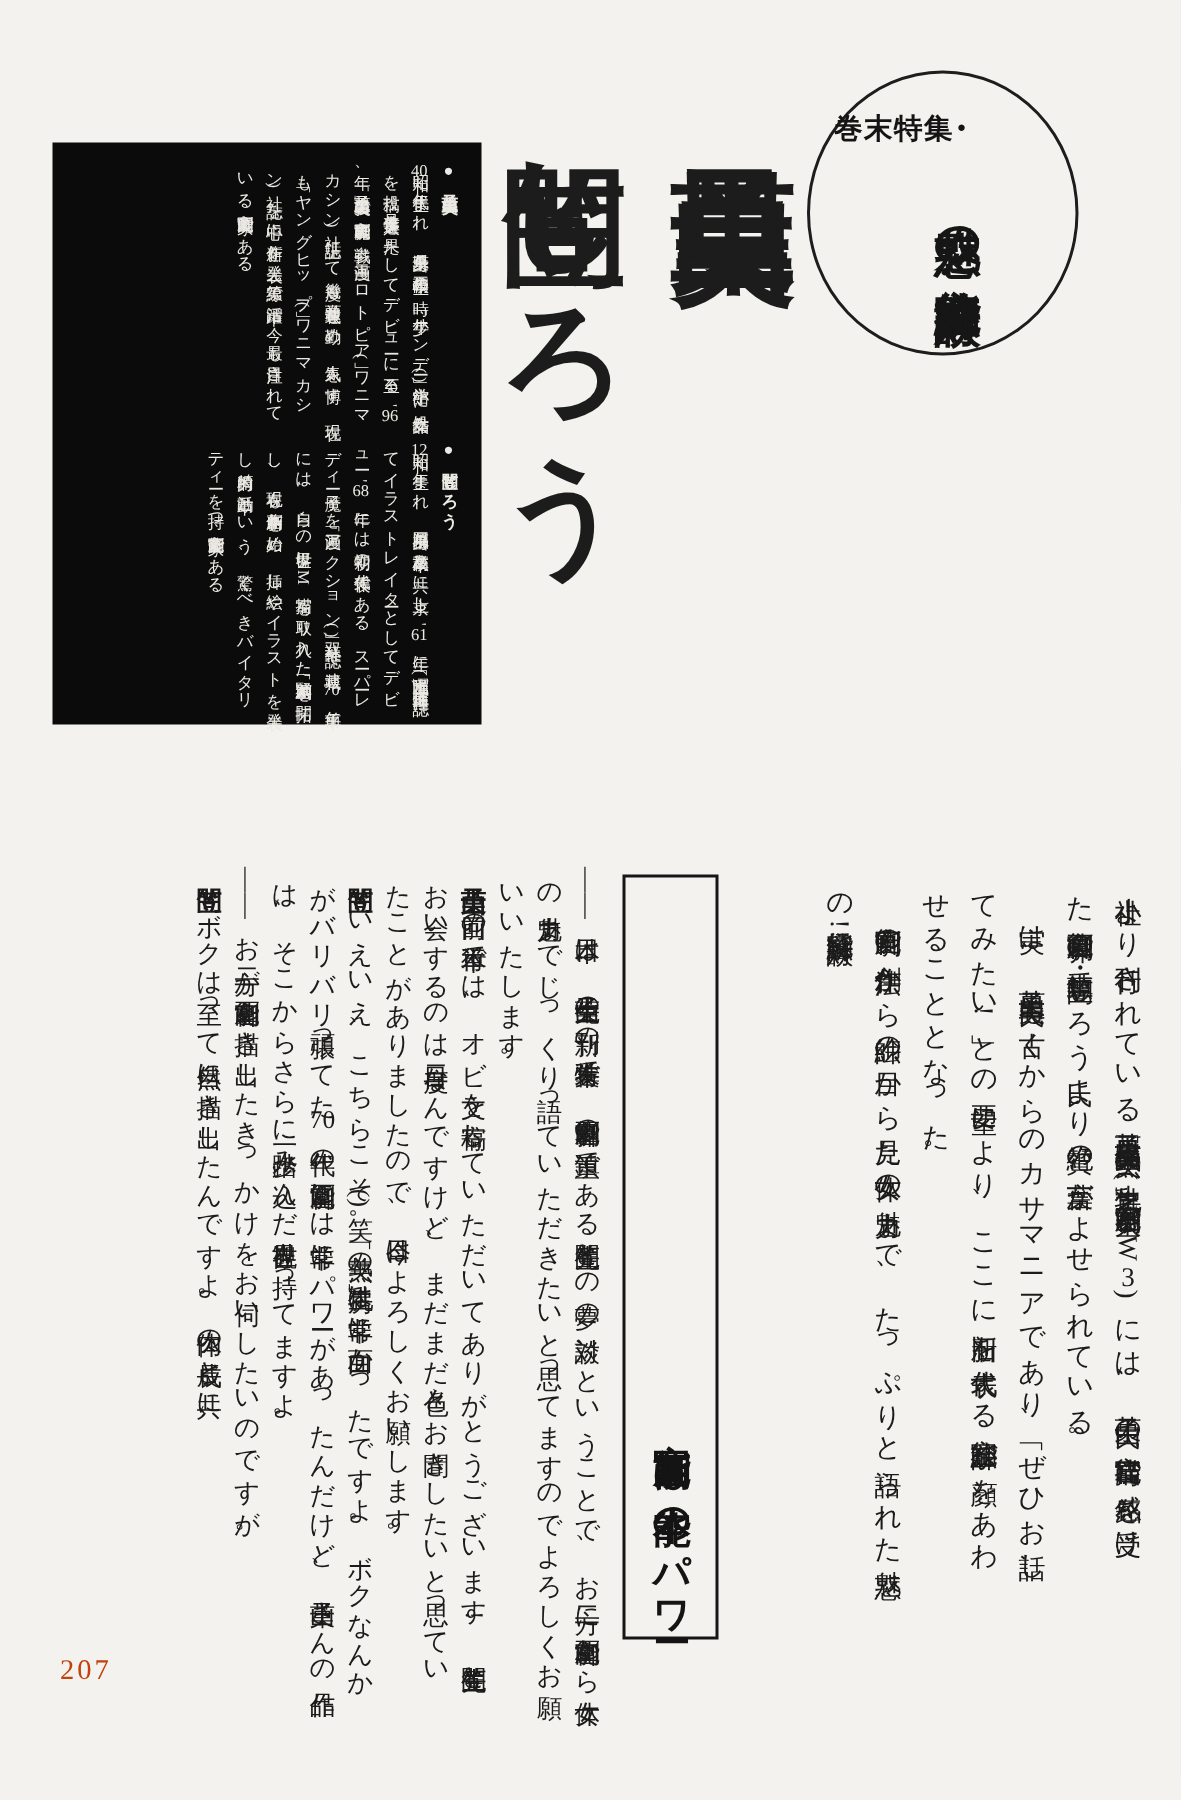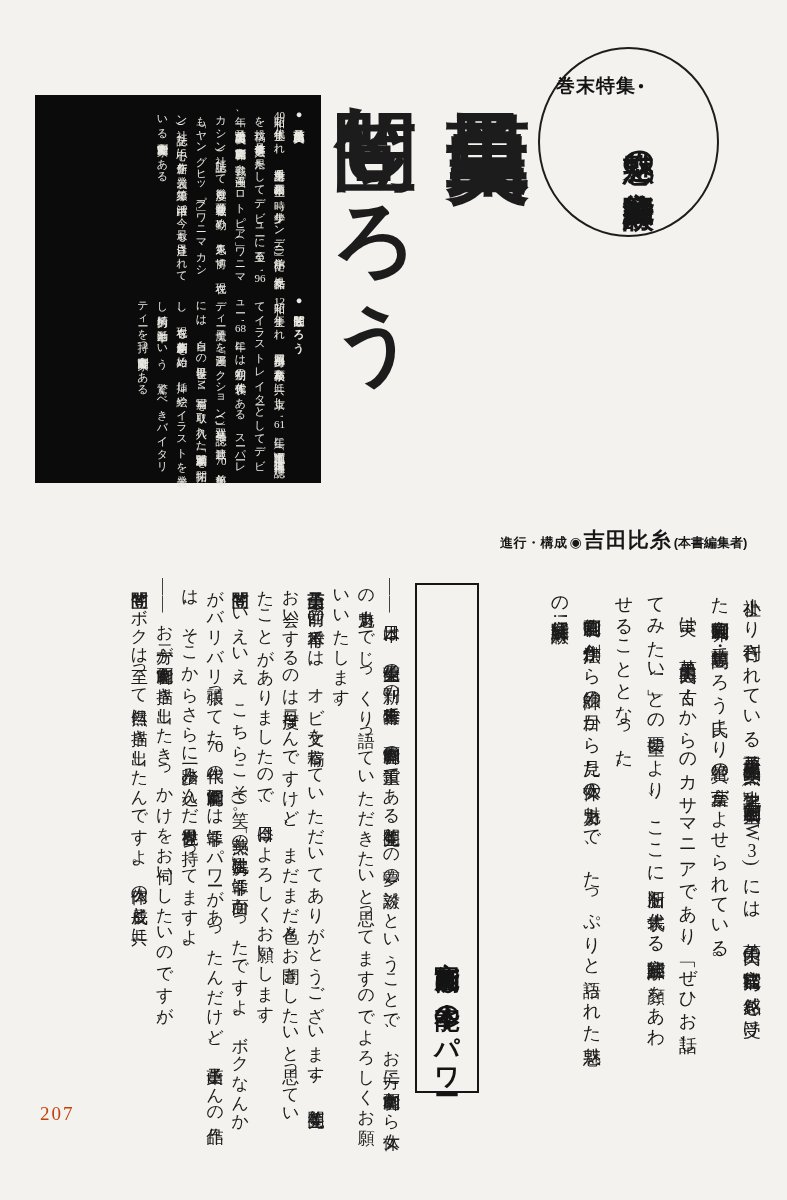--- a/index.html
+++ b/index.html
@@ -125,26 +125,20 @@
 
   <div class="circle"></div>
 
   <div class="kicker">
     <span>巻末特集</span>
     <span class="dot">●</span>
   </div>
 
   <div class="headline v">魅惑の官能絵師対談!</div>
 
-  <div class="credit">
-    <span class="role">進行・構成</span>
-    <span class="mark">◉</span>
-    <span class="name">吉田比糸</span>
-    <span class="note">(本書編集者)</span>
-  </div>
 
   <div class="intro v">
     <p>小社より刊行されている菓子山美里作品集「美熱の生乳房」(官能劇画大全NOW<span class="tcy">3</span>)には、菓子山氏の官能描写に感銘を受けた官能劇画界の重鎮・笠間しろう氏より絶賛の言葉がよせられている。</p>
     <p>　実は、菓子山美里氏も古くからのカサマニアであり、「ぜひお話してみたい!」との要望により、ここに新旧を代表する官能絵師が顔をあわせることとなった。</p>
     <p>　官能劇画の創作法から絵師の目から見た女体の魅力まで、たっぷりと語られた魅惑の官能絵師対談!!</p>
   </div>
 
   <div class="heading-box">
     <div class="heading-text v">官能劇画は本能のパワー</div>
   </div>

